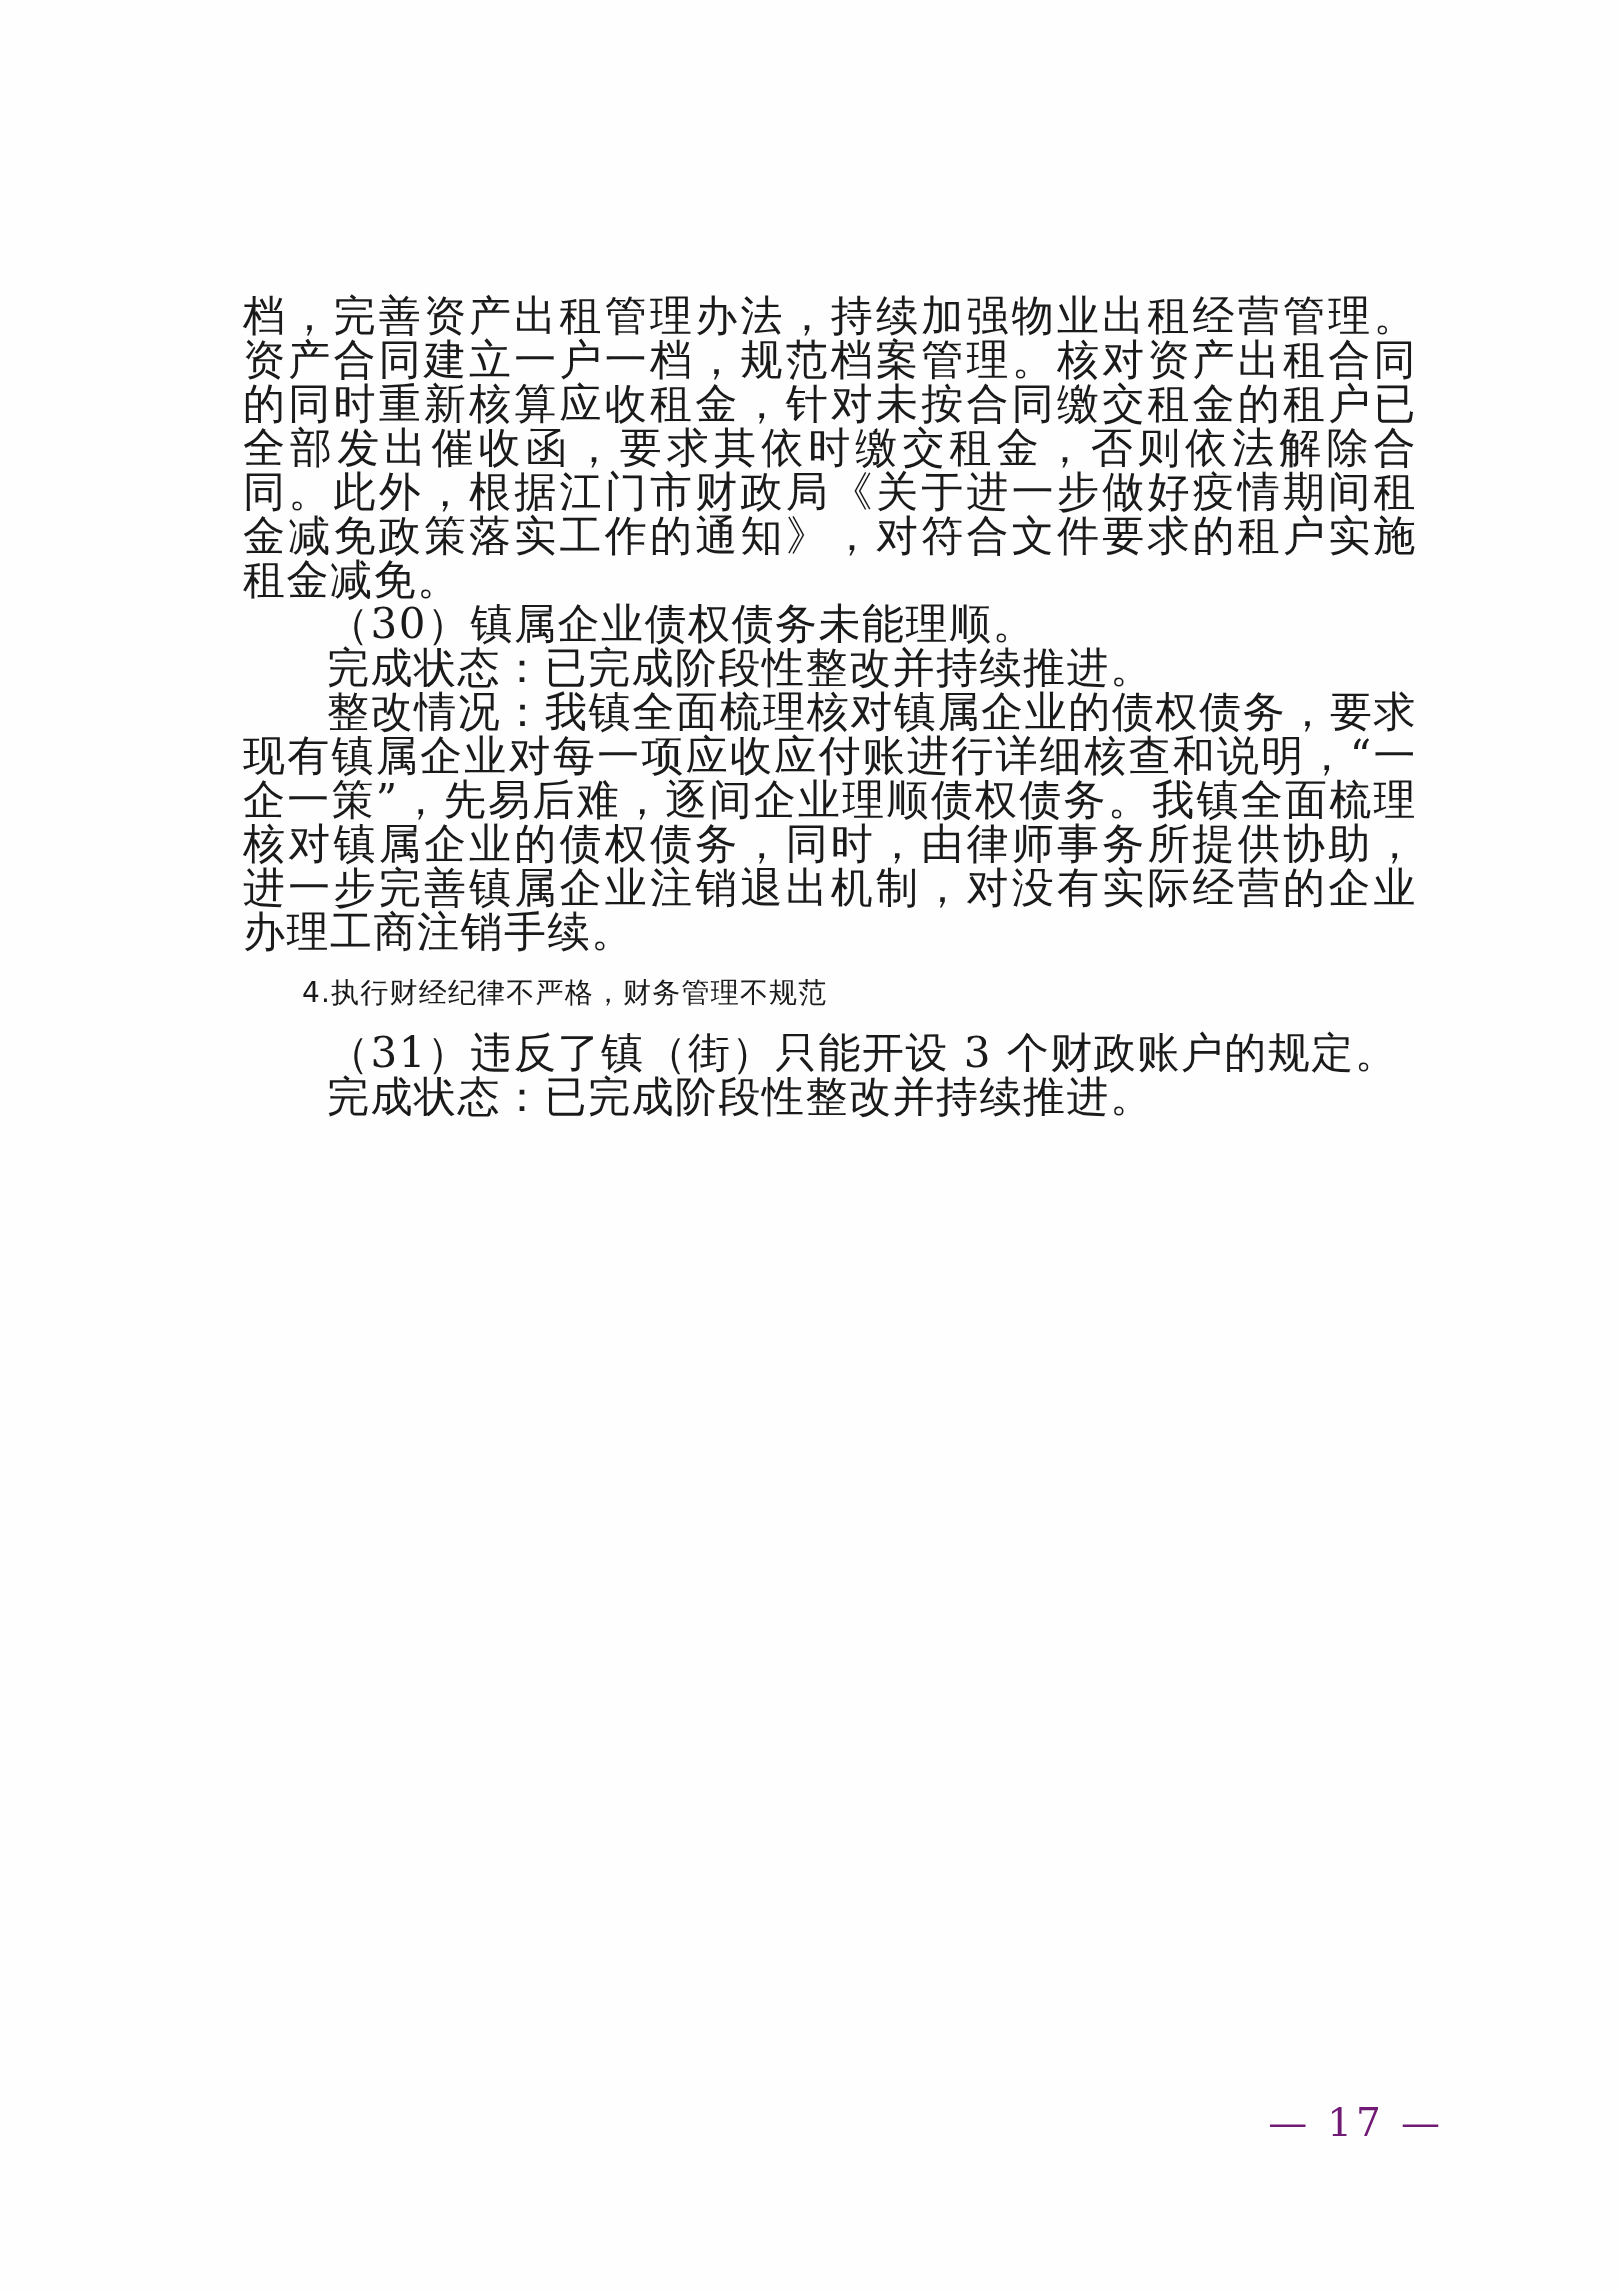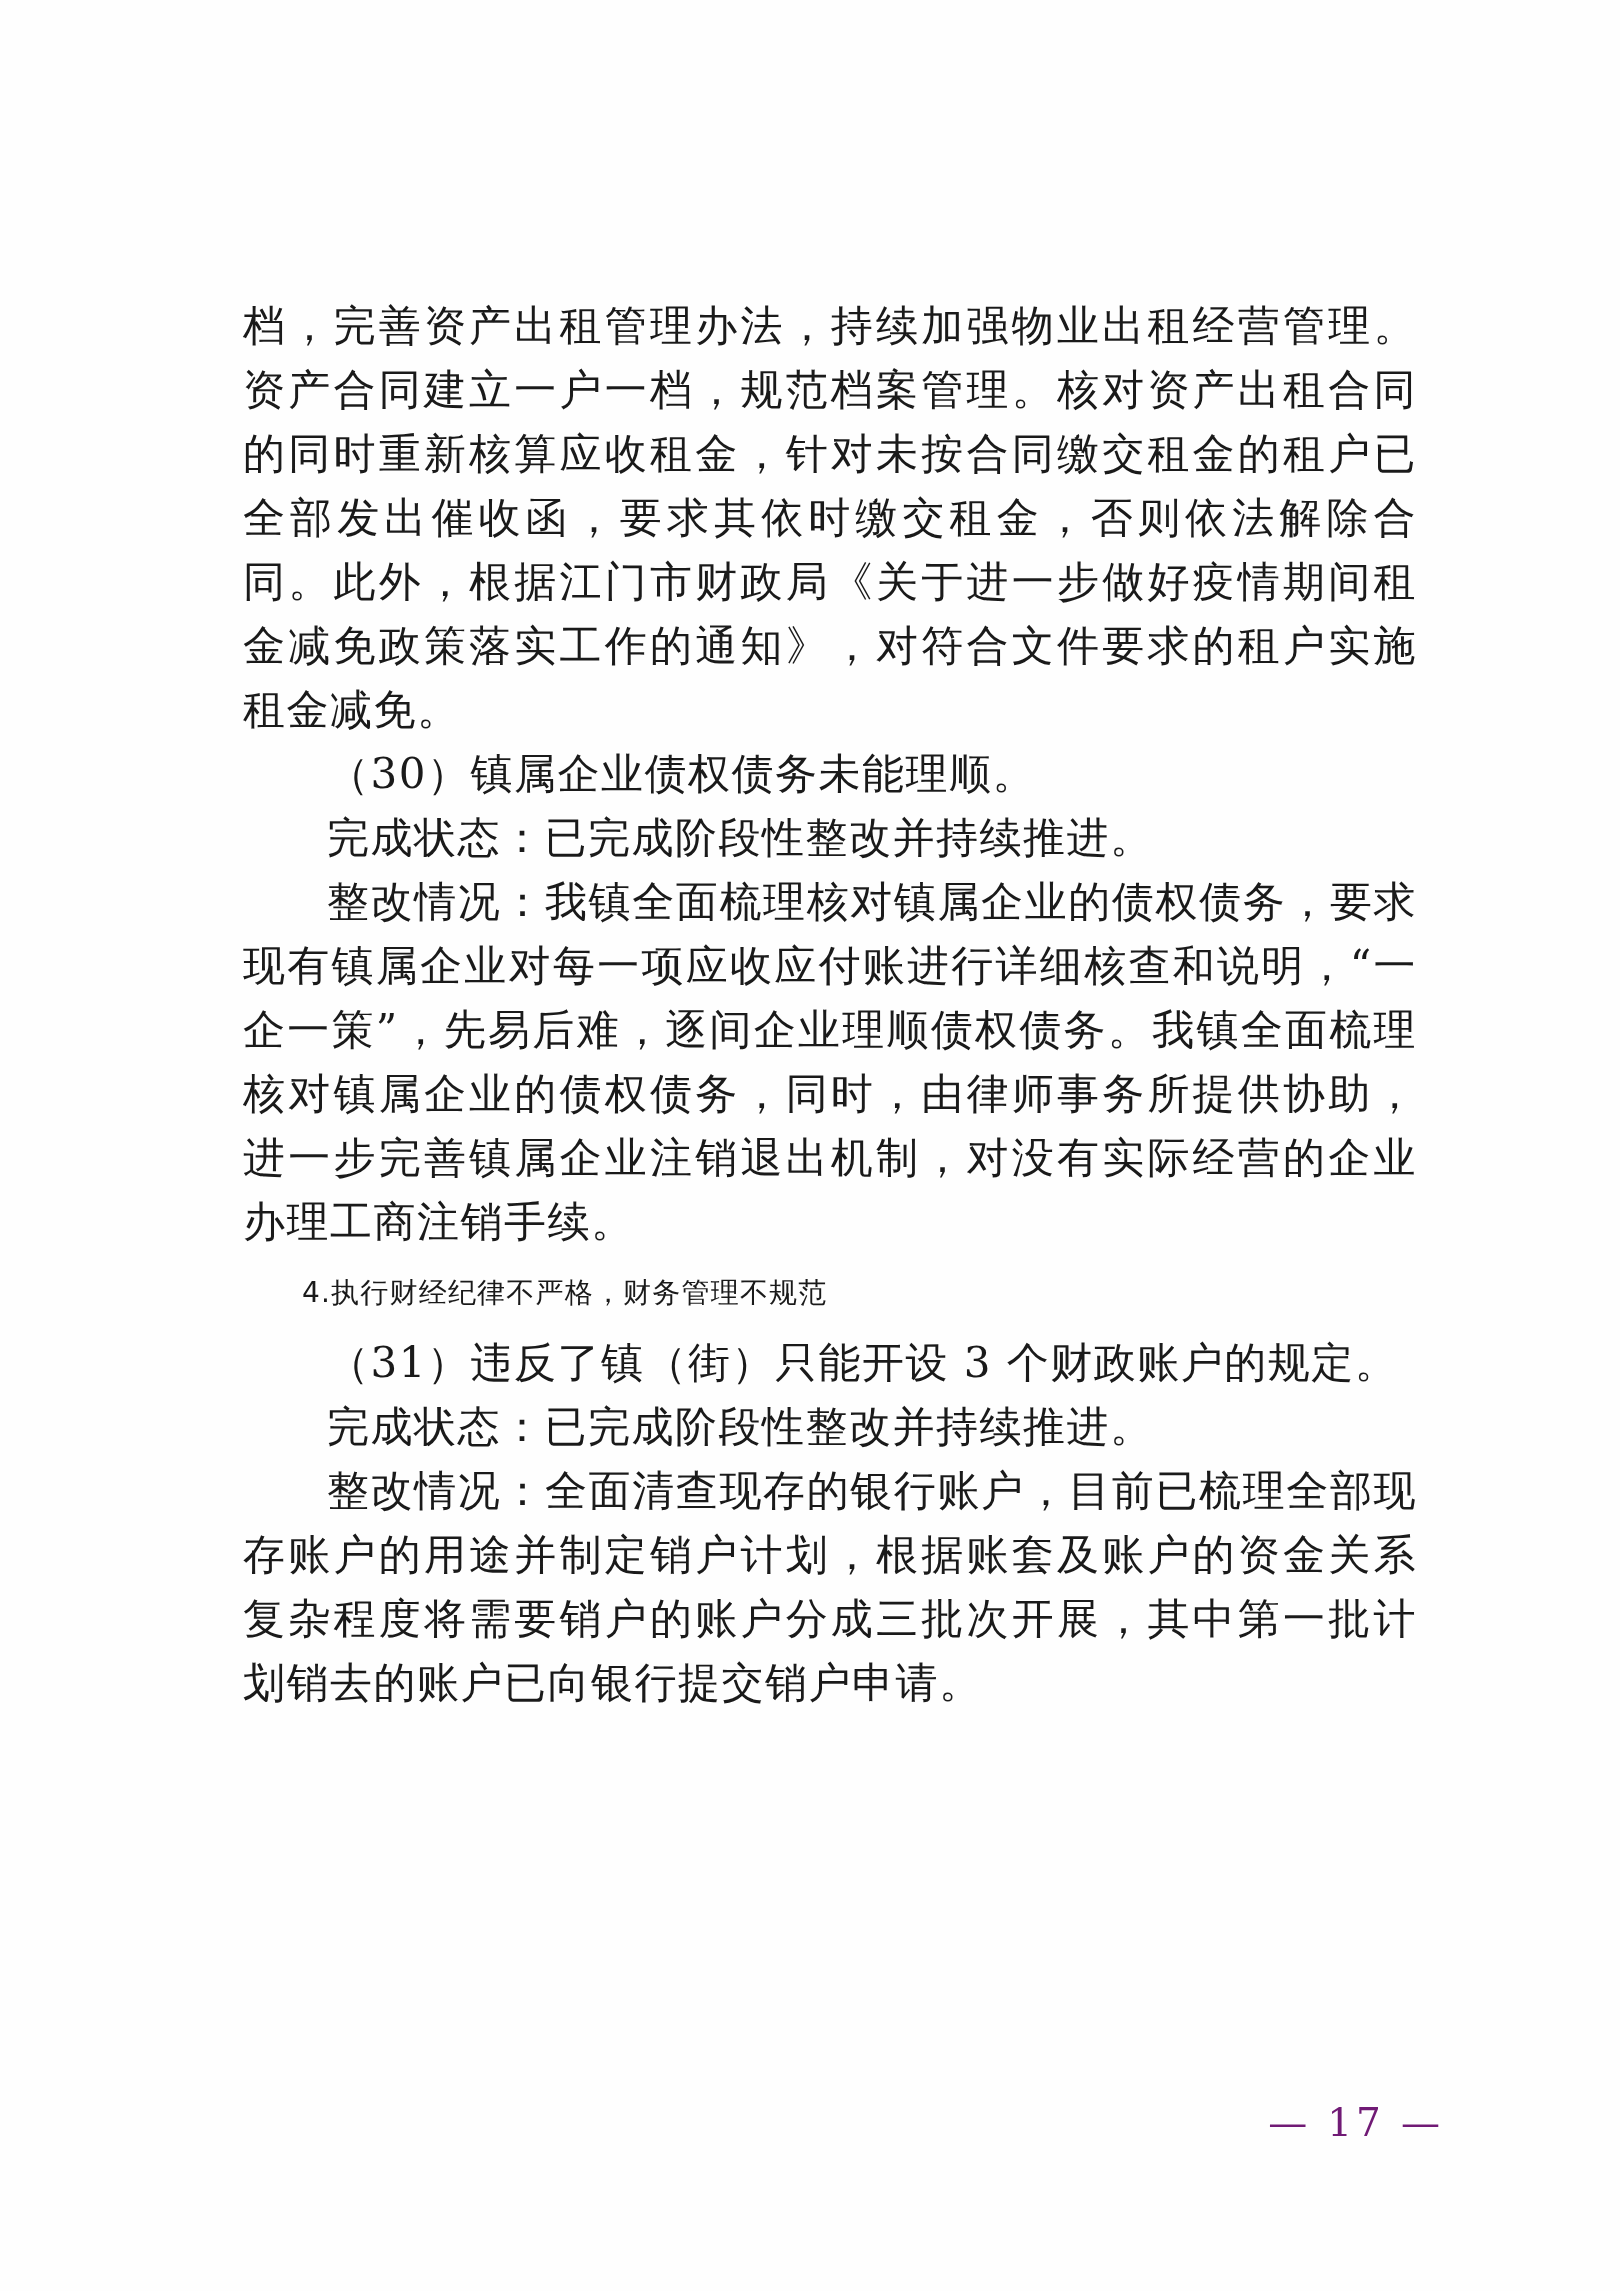--- a/index.html
+++ b/index.html
@@ -20,21 +20,21 @@
     overflow: hidden;
   }
   .content {
     position: absolute;
     left: 243px;
     top: 294px;
     width: 1186px;
   }
   .para {
     font-size: 42px;
-    line-height: 64px;
+    line-height: 44px;
     letter-spacing: 1.5px;
     text-align: justify;
     text-justify: inter-ideograph;
     margin: 0 12px 0 0;
     white-space: pre-wrap;
   }
   .indent {
     text-indent: 84px;
   }
   .heading {
@@ -70,19 +70,18 @@
     <p class="para indent">完成状态：已完成阶段性整改并持续推进。</p>
 
     <p class="para indent">整改情况：我镇全面梳理核对镇属企业的债权债务，要求现有镇属企业对每一项应收应付账进行详细核查和说明，“一企一策”，先易后难，逐间企业理顺债权债务。我镇全面梳理核对镇属企业的债权债务，同时，由律师事务所提供协助，进一步完善镇属企业注销退出机制，对没有实际经营的企业办理工商注销手续。</p>
 
     <p class="heading">4.执行财经纪律不严格，财务管理不规范</p>
 
     <p class="para indent">（31）违反了镇（街）只能开设 3 个财政账户的规定。</p>
 
     <p class="para indent">完成状态：已完成阶段性整改并持续推进。</p>
 
-    <p class="para indent">整改情况：全面清查现存的银行账户，目前已梳理全部现存账户的用途并制定销户计划，根据账套及账户的资金关系复杂程度将需要销户的账户分成三批次开展，其中第一批计划销去的账户已向银行提交销户申请。</p>
 
   </div>
 
   <div class="footer">— 17 —</div>
 </div>
 
 
 </body></html>

